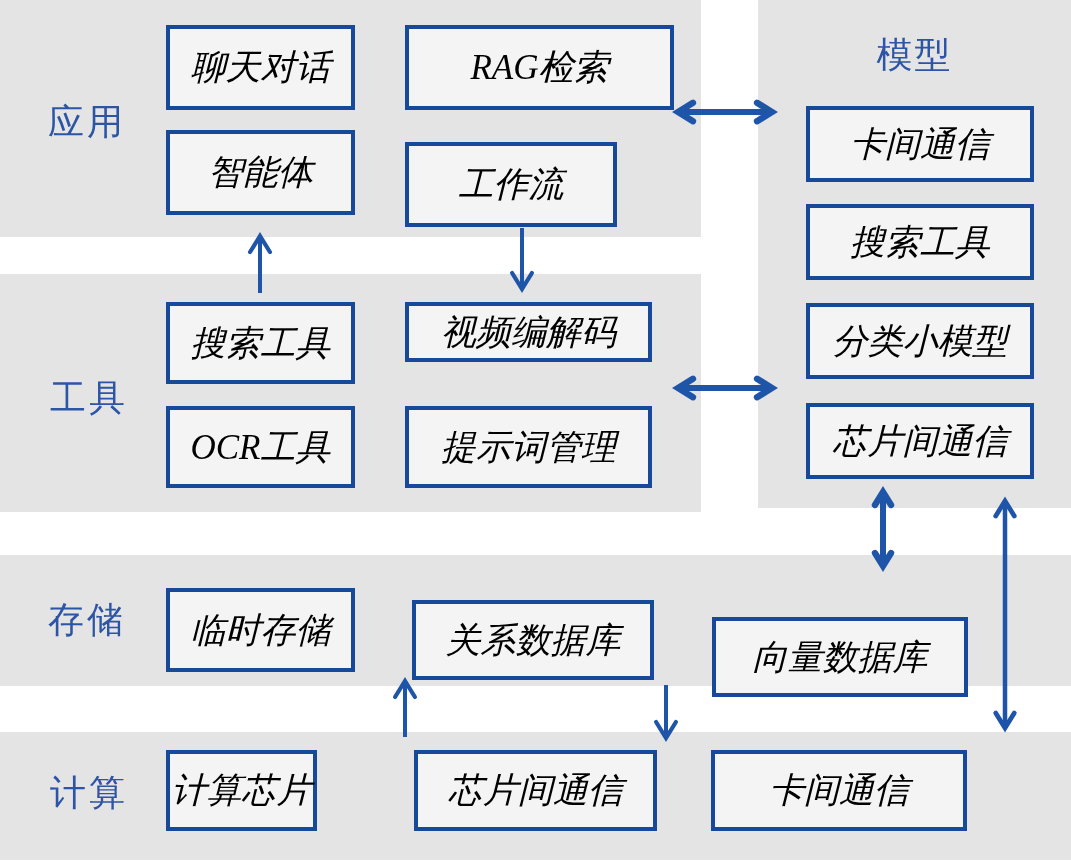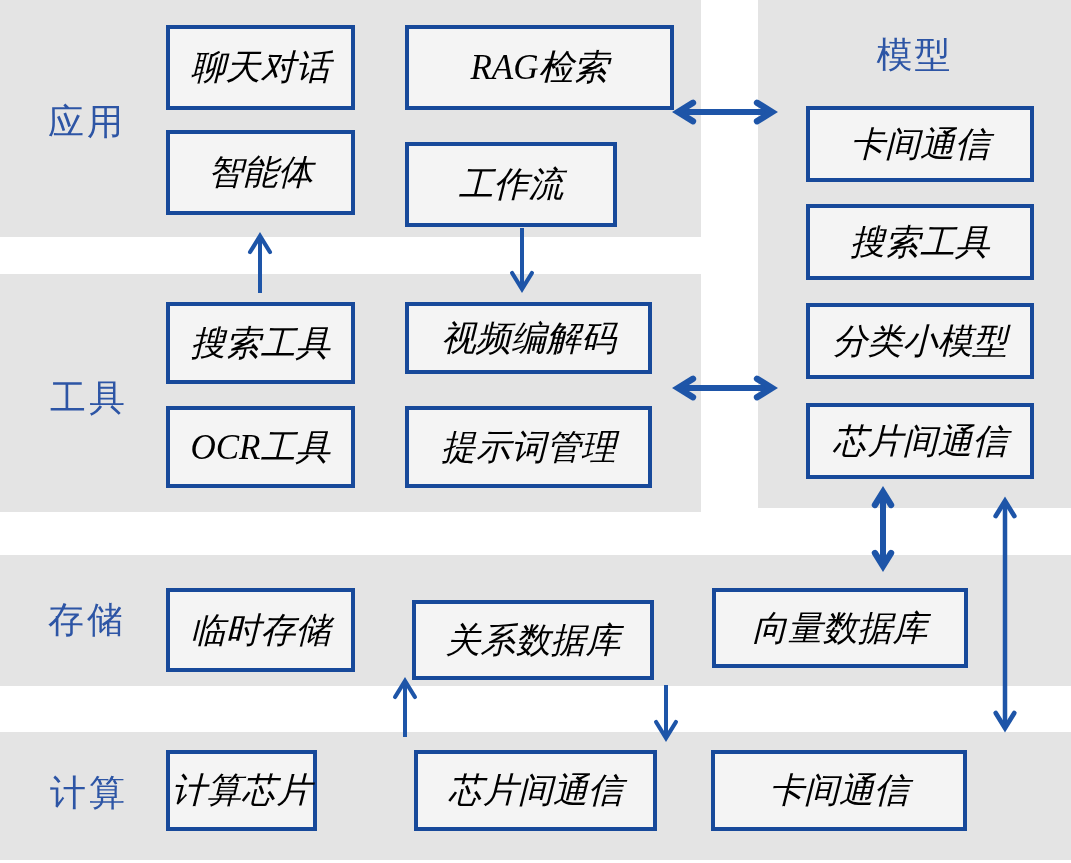--- a/index.html
+++ b/index.html
@@ -52,21 +52,21 @@
 <div class="box" style="left:166px;top:130px;width:189px;height:85px">
     <span>智能体</span>
   </div>
 <div class="box" style="left:405px;top:142px;width:212px;height:85px">
     <span>工作流</span>
   </div>
 
 <div class="box" style="left:166px;top:302px;width:189px;height:82px">
     <span>搜索工具</span>
   </div>
-<div class="box" style="left:405px;top:302px;width:247px;height:72px">
+<div class="box" style="left:405px;top:302px;width:247px;height:60px">
     <span>视频编解码</span>
   </div>
 <div class="box" style="left:166px;top:406px;width:189px;height:82px">
     <span>OCR工具</span>
   </div>
 <div class="box" style="left:405px;top:406px;width:247px;height:82px">
     <span>提示词管理</span>
   </div>
 
 <div class="box" style="left:806px;top:106px;width:228px;height:76px">
@@ -81,21 +81,21 @@
 <div class="box" style="left:806px;top:403px;width:228px;height:76px">
     <span>芯片间通信</span>
   </div>
 
 <div class="box" style="left:166px;top:588px;width:189px;height:84px">
     <span>临时存储</span>
   </div>
 <div class="box" style="left:412px;top:600px;width:242px;height:80px">
     <span>关系数据库</span>
   </div>
-<div class="box" style="left:712px;top:588px;width:256px;height:80px">
+<div class="box" style="left:712px;top:617px;width:256px;height:80px">
     <span>向量数据库</span>
   </div>
 
 <div class="box" style="left:166px;top:750px;width:151px;height:81px">
     <span>计算芯片</span>
   </div>
 <div class="box" style="left:414px;top:750px;width:243px;height:81px">
     <span>芯片间通信</span>
   </div>
 <div class="box" style="left:711px;top:750px;width:256px;height:81px">

